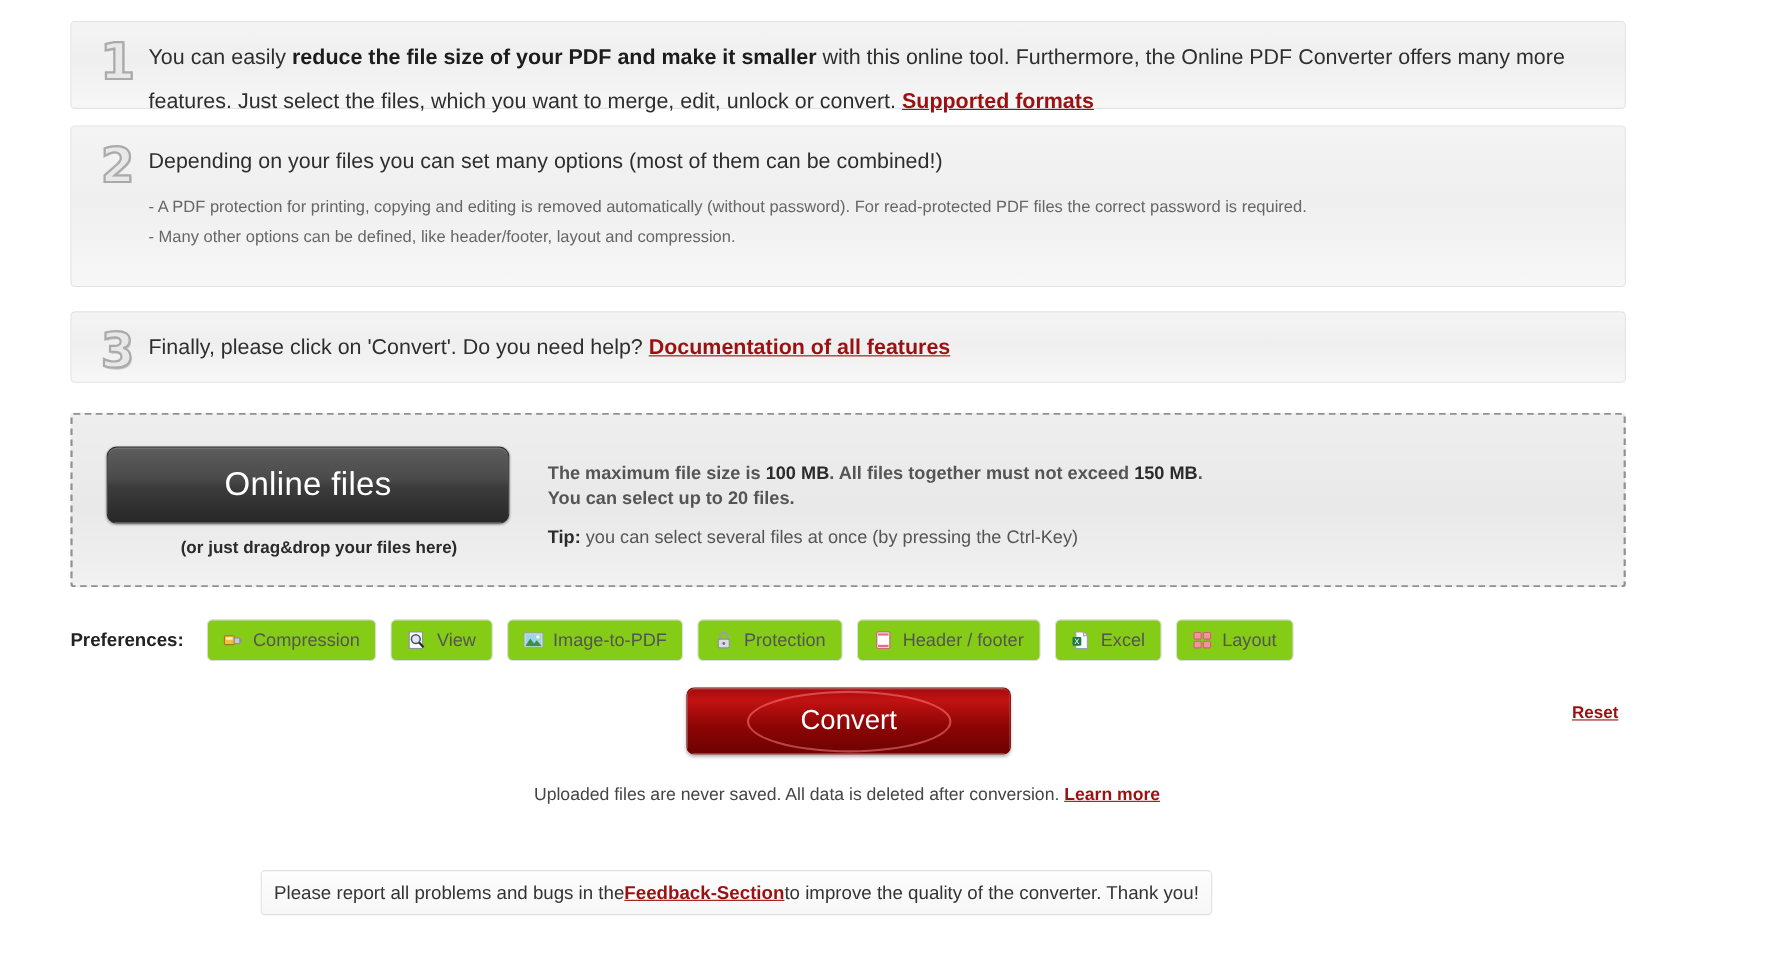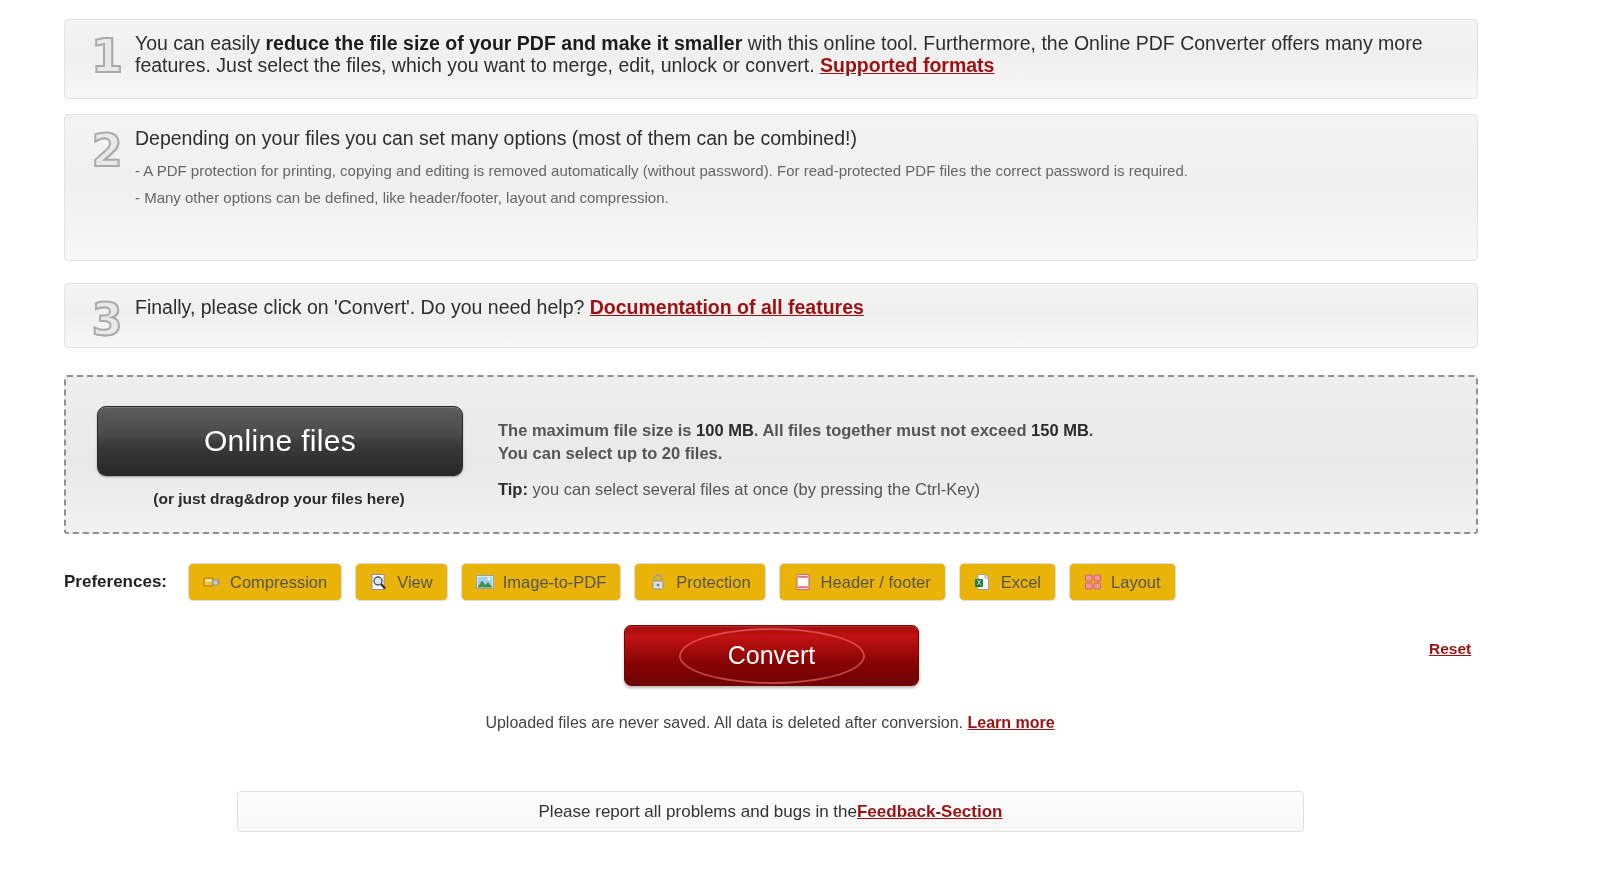--- a/index.html
+++ b/index.html
@@ -50,21 +50,21 @@
     text-shadow: 1px 1px 0 #c9c9c9;
     user-select: none;
   }
   #step-2 .step-num { font-size: 44px; }
   #step-3 .step-num { font-size: 44px; }
 
   .step-body { flex: 1 1 auto; padding-top: 2px; }
 
   .step-lead {
     font-size: 19.5px;
-    line-height: 22px;
+    line-height: 40px;
     color: #2e2e2e;
   }
   .step-lead b { font-weight: bold; color: #1c1c1c; }
 
   .bullets {
     margin-top: 9px;
   }
   .bullet {
     font-size: 15px;
     line-height: 26.5px;
@@ -103,21 +103,21 @@
     color: #ffffff;
     font-size: 30px;
     letter-spacing: .3px;
     display: flex;
     align-items: center;
     justify-content: center;
     cursor: pointer;
   }
   #dragdrop-hint {
     position: absolute;
-    left: 31px;
+    left: 42px;
     top: 113px;
     width: 364px;
     text-align: center;
     font-size: 15.5px;
     font-weight: bold;
     color: #2b2b2b;
   }
   #dz-info {
     position: absolute;
     left: 432px;
@@ -149,21 +149,21 @@
     font-size: 17px;
     font-weight: bold;
     color: #222222;
     margin-right: 21px;
   }
   .pref-button {
     height: 38px;
     box-sizing: border-box;
     border: 1px solid #dddddd;
     border-radius: 5px;
-    background: #eab308;
+    background: #84cc16;
     display: flex;
     align-items: center;
     padding: 0 14px;
     margin-right: 13px;
     cursor: pointer;
   }
   .pref-button .pref-label {
     font-size: 16.5px;
     color: #555555;
     margin-left: 9px;
@@ -219,21 +219,21 @@
     text-align: center;
     font-size: 16px;
     color: #444444;
   }
 
   
   #feedback-box {
     position: absolute;
     left: 237px;
     top: 791px;
-    width: 1067px;
+    width: 865px;
     height: 41px;
     box-sizing: border-box;
     border: 1px solid #e0e0e0;
     border-radius: 4px;
     background: linear-gradient(to bottom, #fdfdfd 0%, #f7f7f7 100%);
     display: flex;
     align-items: center;
     justify-content: center;
     font-size: 17px;
     color: #333333;
@@ -379,15 +379,16 @@
 
   <a id="reset-link" class="redlink">Reset</a>
 
   <div id="privacy-note">
     <span>Uploaded files are never saved. All data is deleted after conversion. </span><a class="redlink">Learn more</a>
   </div>
 
   <div id="feedback-box">
     <span>Please report all problems and bugs in the </span>
       <a class="redlink">Feedback-Section</a>
+      <span> to improve the quality of the converter. Thank you!</span>
   </div>
 
 </div>
 
 </body></html>

